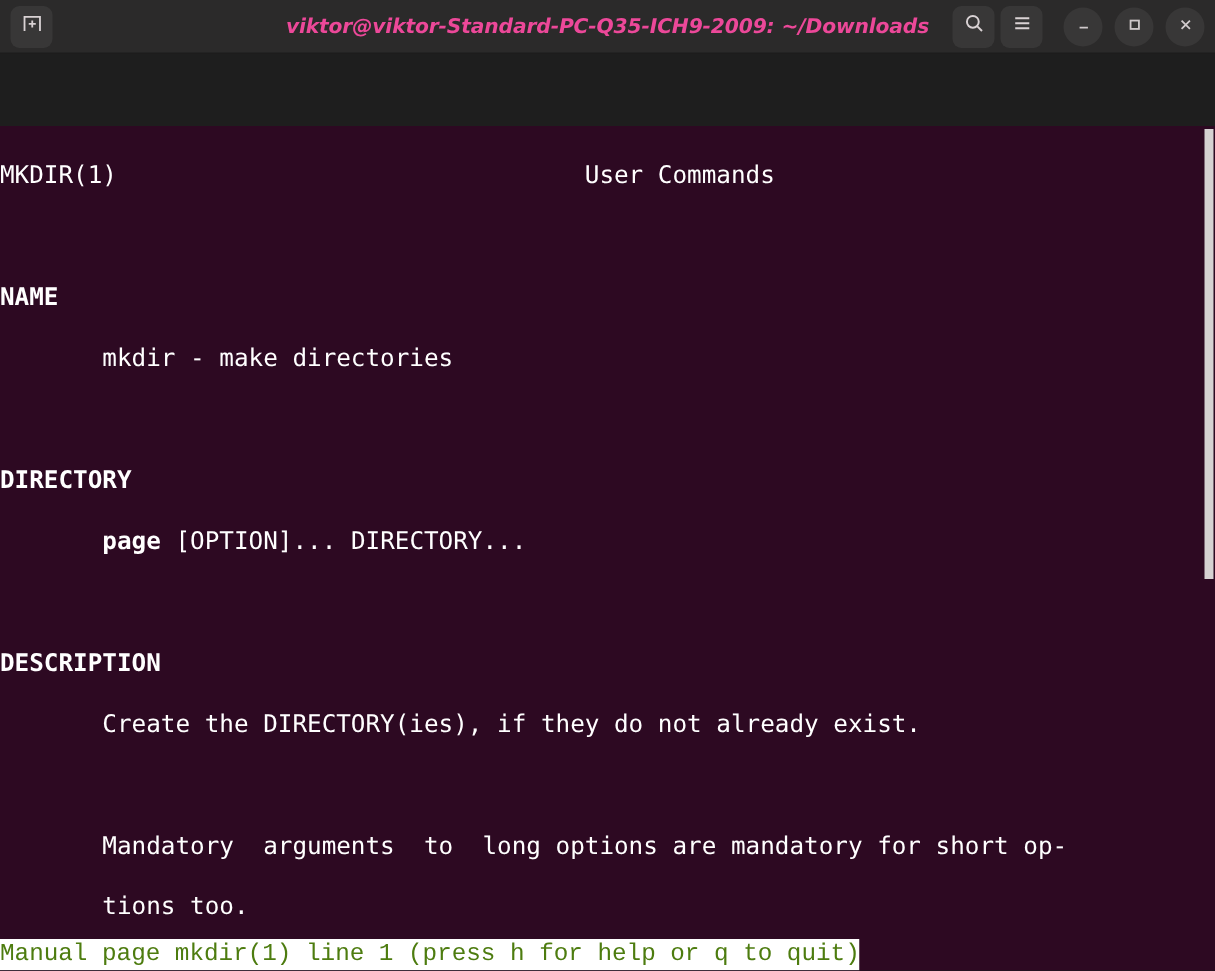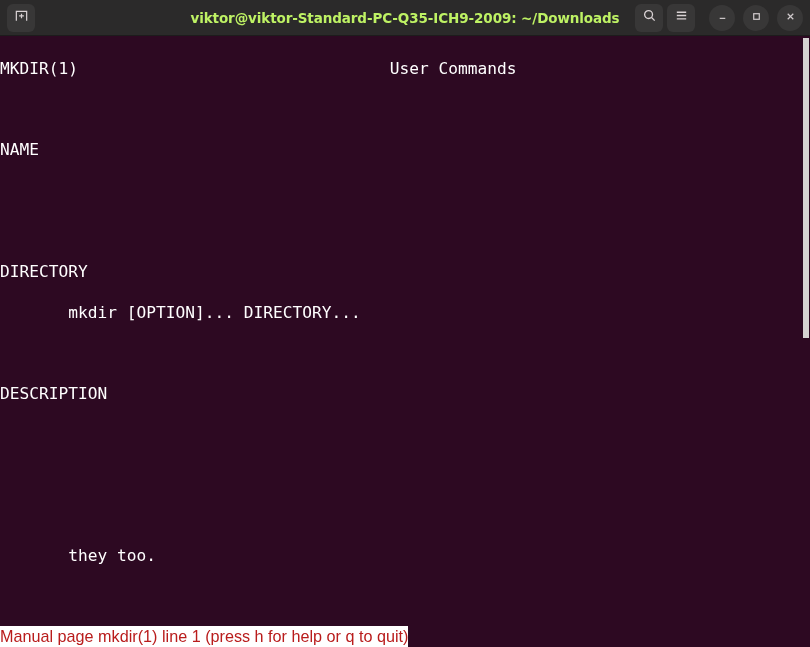--- a/index.html
+++ b/index.html
@@ -59,48 +59,50 @@
     justify-content: center;
     color: #cfc9cb;
     margin-left: 4px;
   }
   .circ-btn.first { margin-left: 10px; }
 
   .title-text {
     position: absolute;
     left: 0; right: 0;
     text-align: center;
-    color: #bef264;
+    color: #ec4899;
     font-family: "DejaVu Sans", sans-serif;
     font-size: 13.5px;
     font-weight: bold;
     letter-spacing: -0.1px;
     pointer-events: none;
+    font-style: italic;
   }
 
   
   .term {
     flex: 1;
     background: #2d0922;
     position: relative;
     overflow: hidden;
+    margin-top: 48px;
   }
   .term-text {
     position: absolute;
     top: 0; left: 0;
     padding: 3px 0 0 0;
     color: #ffffff;
     font-family: "DejaVu Sans Mono", monospace;
     font-size: 16.2px;
     line-height: 20.3px;
     white-space: pre;
     letter-spacing: 0px;
   }
   .term-text .row { height: 20.3px; }
-  .b { font-weight: normal; }
+  .b { font-weight: bold; }
   .u { }
 
   
   .scrollbar {
     position: absolute;
     top: 0;
     right: 0;
     width: 8px;
     height: 100%;
     background: #2d0922;
@@ -121,22 +123,22 @@
     left: 0;
     bottom: 0;
     height: 21px;
     background: #2d0922;
     width: 100%;
     display: flex;
     align-items: flex-start;
   }
   .status-inv {
     background: #ffffff;
-    color: #b91c1c;
-    font-family: Liberation Sans, sans-serif;
+    color: #4d7c0f;
+    font-family: Liberation Mono, monospace;
     font-size: 16.2px;
     line-height: 21px;
     white-space: pre;
     padding: 0;
   }
   .status-cursor {
     display: inline-block;
     width: 9px;
     height: 21px;
     background: #2d0922;
@@ -202,30 +204,30 @@
       </div>
     </div>
   </div>
 
   <div class="term">
 
     <div class="term-text">
 <div class="row"><span>MKDIR(1)</span><span>                                </span><span>User Commands</span><span>                               </span></div>
 <div class="row"> </div>
 <div class="row"><span class="b">NAME</span></div>
-<div class="row"><span>       </span></div>
+<div class="row"><span>       </span><span>mkdir - make directories</span></div>
 <div class="row"> </div>
 <div class="row"><span class="b">DIRECTORY</span></div>
-<div class="row"><span>       </span><span class="b">mkdir</span><span> [</span><span class="u">OPTION</span><span>]... </span><span class="u">DIRECTORY</span><span>...</span></div>
+<div class="row"><span>       </span><span class="b">page</span><span> [</span><span class="u">OPTION</span><span>]... </span><span class="u">DIRECTORY</span><span>...</span></div>
 <div class="row"> </div>
 <div class="row"><span class="b">DESCRIPTION</span></div>
-<div class="row"><span>       </span></div>
-<div class="row"> </div>
-<div class="row"><span>       </span></div>
-<div class="row"><span>       </span><span>they too.</span></div>
+<div class="row"><span>       </span><span>Create the DIRECTORY(ies), if they do not already exist.</span></div>
+<div class="row"> </div>
+<div class="row"><span>       </span><span>Mandatory  arguments  to  long options are mandatory for short op-</span></div>
+<div class="row"><span>       </span><span>tions too.</span></div>
 <div class="row"> </div>
 <div class="row"><span>       </span><span class="b">-m, --mode</span><span>=</span><span class="u">MODE</span></div>
 
 
 
 
 
 
 
 

